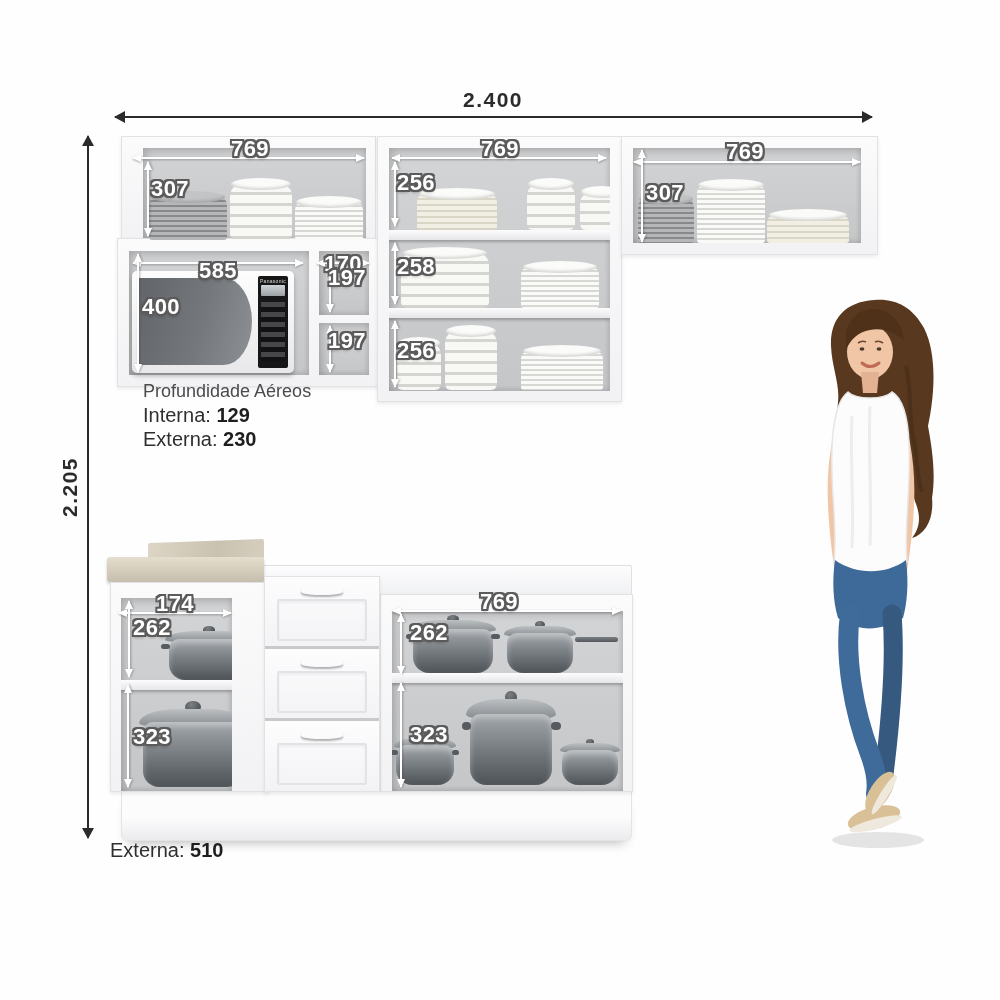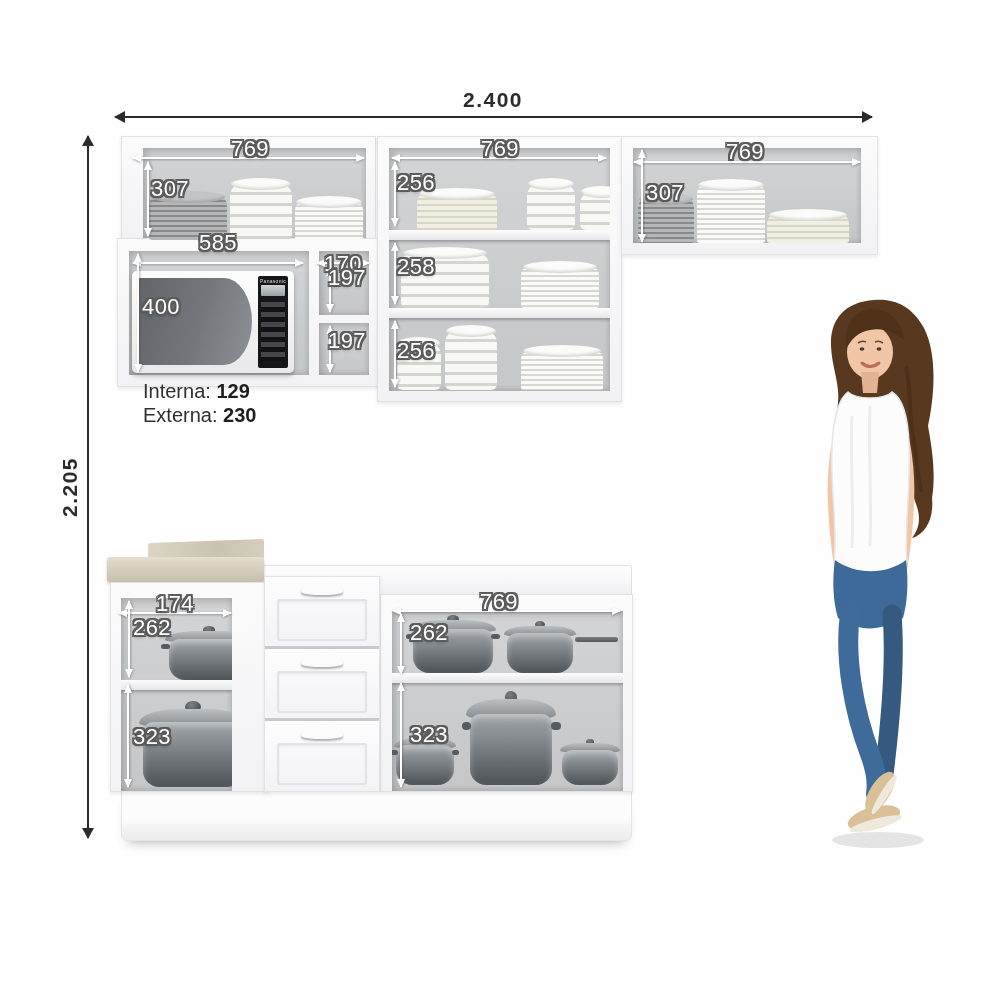--- a/index.html
+++ b/index.html
@@ -12,21 +12,21 @@
   .av{position:absolute;width:0;border-left:2px solid #fff;z-index:6;filter:drop-shadow(1px 0 1px rgba(70,70,70,.45));}
   .av::before{content:"";position:absolute;top:-1px;left:-5px;border:4px solid transparent;border-top:0;border-bottom:9px solid #fff;}
   .av::after{content:"";position:absolute;bottom:-1px;left:-5px;border:4px solid transparent;border-bottom:0;border-top:9px solid #fff;}
   .ah.dk{border-top-color:#2b2b2b;filter:none;}
   .ah.dk::before{border-right-color:#2b2b2b;border-top-width:6px;border-bottom-width:6px;border-right-width:11px;top:-7px;}
   .ah.dk::after{border-left-color:#2b2b2b;border-top-width:6px;border-bottom-width:6px;border-left-width:11px;top:-7px;}
   .av.dk{border-left-color:#2b2b2b;filter:none;}
   .av.dk::before{border-bottom-color:#2b2b2b;border-left-width:6px;border-right-width:6px;border-bottom-width:11px;left:-7px;}
   .av.dk::after{border-top-color:#2b2b2b;border-left-width:6px;border-right-width:6px;border-top-width:11px;left:-7px;}
   
-  .wl{position:absolute;transform:translate(-50%,-50%);color:#fff;font-weight:400;font-size:22px;letter-spacing:.5px;z-index:7;white-space:nowrap;
+  .wl{position:absolute;transform:translate(-50%,-50%);color:#fff;font-weight:700;font-size:22px;letter-spacing:.5px;z-index:7;white-space:nowrap;
       text-shadow:-2px -2px 0 #5b5b5b,2px -2px 0 #5b5b5b,-2px 2px 0 #5b5b5b,2px 2px 0 #5b5b5b,-2px 0 0 #5b5b5b,2px 0 0 #5b5b5b,0 -2px 0 #5b5b5b,0 2px 0 #5b5b5b,0 3px 3px rgba(0,0,0,.25);}
   .dl{position:absolute;transform:translate(-50%,-50%);color:#2b2b2b;font-weight:700;font-size:21px;letter-spacing:1.5px;z-index:7;white-space:nowrap;}
   .dl.rot{transform:translate(-50%,-50%) rotate(-90deg);}
   
   .cab{position:absolute;background:linear-gradient(180deg,#fbfbfc,#f2f2f4);border:1px solid #e2e2e5;box-shadow:0 2px 4px rgba(0,0,0,.08);}
   .interior{position:absolute;background:linear-gradient(180deg,#d3d4d6,#c5c6c8);box-shadow:inset 3px 3px 8px rgba(0,0,0,.20),inset -2px -2px 5px rgba(0,0,0,.08);overflow:hidden;}
   .shelf{position:absolute;left:0;right:0;height:10px;background:linear-gradient(#fcfcfd,#e6e6e9);box-shadow:0 2px 3px rgba(0,0,0,.25);z-index:3;}
   
   .stack{position:absolute;border-radius:8px 8px 3px 3px;z-index:2;}
   .stack::before{content:"";position:absolute;left:2%;right:2%;top:-6px;height:12px;border-radius:50%;background:#fbfbf9;box-shadow:inset 0 -2px 3px rgba(0,0,0,.15);}
@@ -92,21 +92,21 @@
   </div>
   <div class="mw" style="left:132px;top:271px;width:162px;height:102px">
     <div class="door"></div>
     <div class="panel">
       <div class="brand">Panasonic</div>
       <div class="disp"></div>
       <div class="btns"></div>
     </div>
   </div>
   <div class="ah" style="left:133px;top:262px;width:170px"></div>
-  <span class="wl" style="left:218px;top:243px">585</span>
+  <span class="wl" style="left:218px;top:271px">585</span>
   <div class="ah" style="left:317px;top:262px;width:52px"></div>
   <span class="wl" style="left:343px;top:264px">170</span>
   <div class="av" style="left:137px;top:254px;height:118px"></div>
   <span class="wl" style="left:161px;top:307px">400</span>
   <div class="av" style="left:329px;top:268px;height:44px"></div>
   <span class="wl" style="left:347px;top:278px">197</span>
   <div class="av" style="left:329px;top:326px;height:46px"></div>
   <span class="wl" style="left:347px;top:341px">197</span>
 
   <div class="cab" style="left:377px;top:136px;width:243px;height:264px">
@@ -138,20 +138,21 @@
       <div class="stack plates-light" style="left:64px;top:37px;width:68px;height:58px"></div>
       <div class="stack cream" style="left:134px;top:67px;width:82px;height:28px"></div>
     </div>
   </div>
   <div class="ah" style="left:634px;top:161px;width:226px"></div>
   <span class="wl" style="left:745px;top:152px">769</span>
   <div class="av" style="left:641px;top:150px;height:92px"></div>
   <span class="wl" style="left:665px;top:193px">307</span>
 
   <div class="caption" style="left:143px;top:379px">
+    <div class="t">Profundidade Aéreos</div>
     <div><span>Interna:</span> <b>129</b></div>
     <div><span>Externa:</span> <b>230</b></div>
   </div>
 
   <div style="position:absolute;left:250px;top:565px;width:380px;height:30px;background:linear-gradient(180deg,#fdfdfe,#eff0f2);border:1px solid #e0e0e3;border-radius:2px;z-index:1"></div>
 
   <div style="position:absolute;left:148px;top:541px;width:116px;height:20px;background:linear-gradient(100deg,#ddd6c6,#c9c2b0 60%,#d6cfbf);transform:skewY(-2deg);border-radius:2px;z-index:2"></div>
   <div style="position:absolute;left:107px;top:557px;width:157px;height:25px;background:linear-gradient(180deg,#e4decf 0%,#d3ccba 55%,#c6bfae 100%);border-radius:3px;box-shadow:0 2px 3px rgba(0,0,0,.2);z-index:2"></div>
 
   <div class="cab" style="left:110px;top:582px;width:157px;height:208px;z-index:2">
@@ -233,20 +234,21 @@
   <div class="ah" style="left:393px;top:610px;width:227px"></div>
   <span class="wl" style="left:499px;top:602px">769</span>
   <div class="av" style="left:400px;top:614px;height:60px"></div>
   <span class="wl" style="left:429px;top:633px">262</span>
   <div class="av" style="left:400px;top:683px;height:104px"></div>
   <span class="wl" style="left:429px;top:735px">323</span>
 
   <div style="position:absolute;left:121px;top:790px;width:509px;height:49px;background:linear-gradient(180deg,#fcfcfd 55%,#ebebee);border:1px solid #e4e4e7;border-radius:0 0 6px 6px;box-shadow:0 8px 12px -7px rgba(0,0,0,.3);z-index:1"></div>
 
   <div class="caption" style="left:110px;top:838px">
+    <div><span>Externa:</span> <b>510</b></div>
   </div>
 
   <svg viewBox="0 0 188 556" style="position:absolute;left:786px;top:296px;width:188px;height:556px;z-index:2">
     <ellipse cx="92" cy="544" rx="46" ry="8" fill="rgba(0,0,0,0.10)"></ellipse>
 
     <path d="M88 4 C58 6 44 24 45 50 C46 72 54 88 52 106 C50 124 58 138 70 144 C84 150 106 152 118 164 C128 174 124 192 130 208 C136 224 132 234 126 242 C140 238 148 222 146 202 C150 178 146 152 142 130 C148 102 152 60 138 32 C126 10 108 2 88 4 Z" fill="#58391f"></path>
     <path d="M120 70 C126 96 122 120 128 146 C132 164 130 180 136 196" stroke="#452c16" stroke-width="4" fill="none" opacity=".6"></path>
 
     <ellipse cx="84" cy="56" rx="23" ry="27" fill="#f0c6a6"></ellipse>
     <path d="M75 76 L93 76 L91 97 L77 97 Z" fill="#e2b293"></path>

